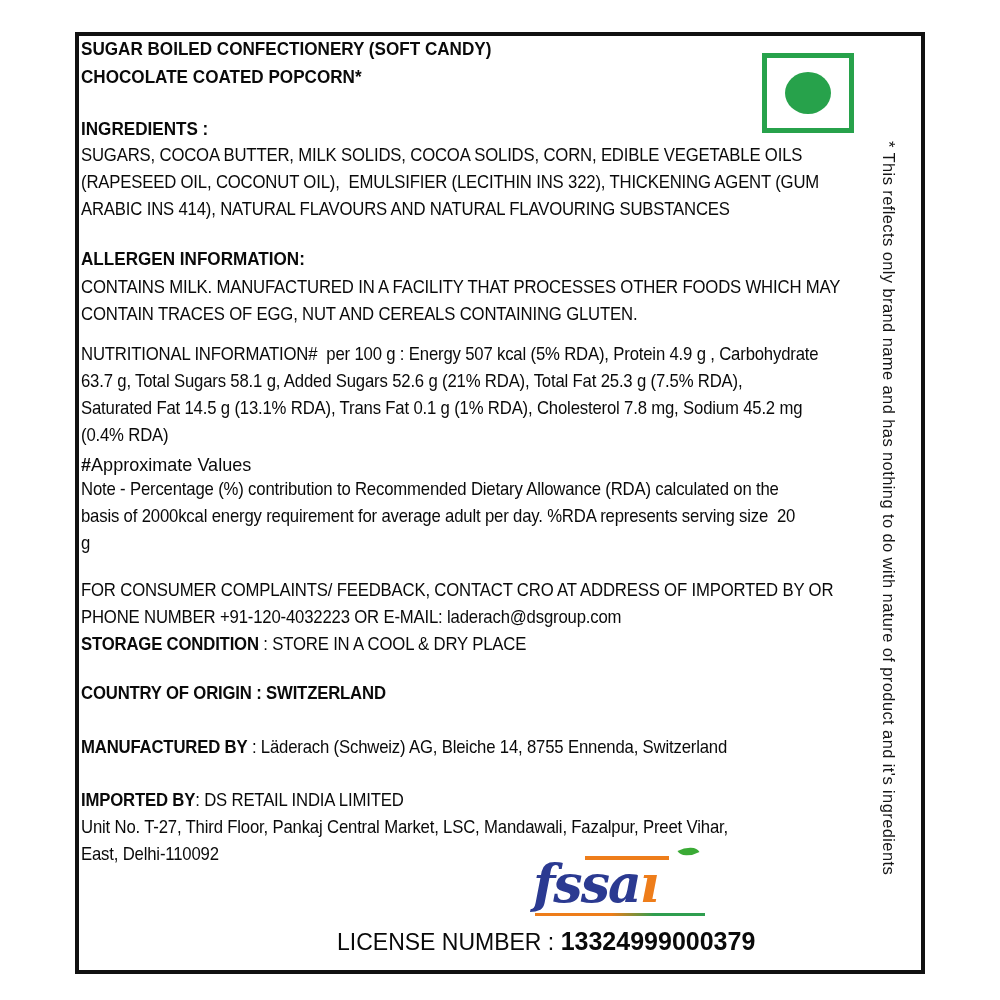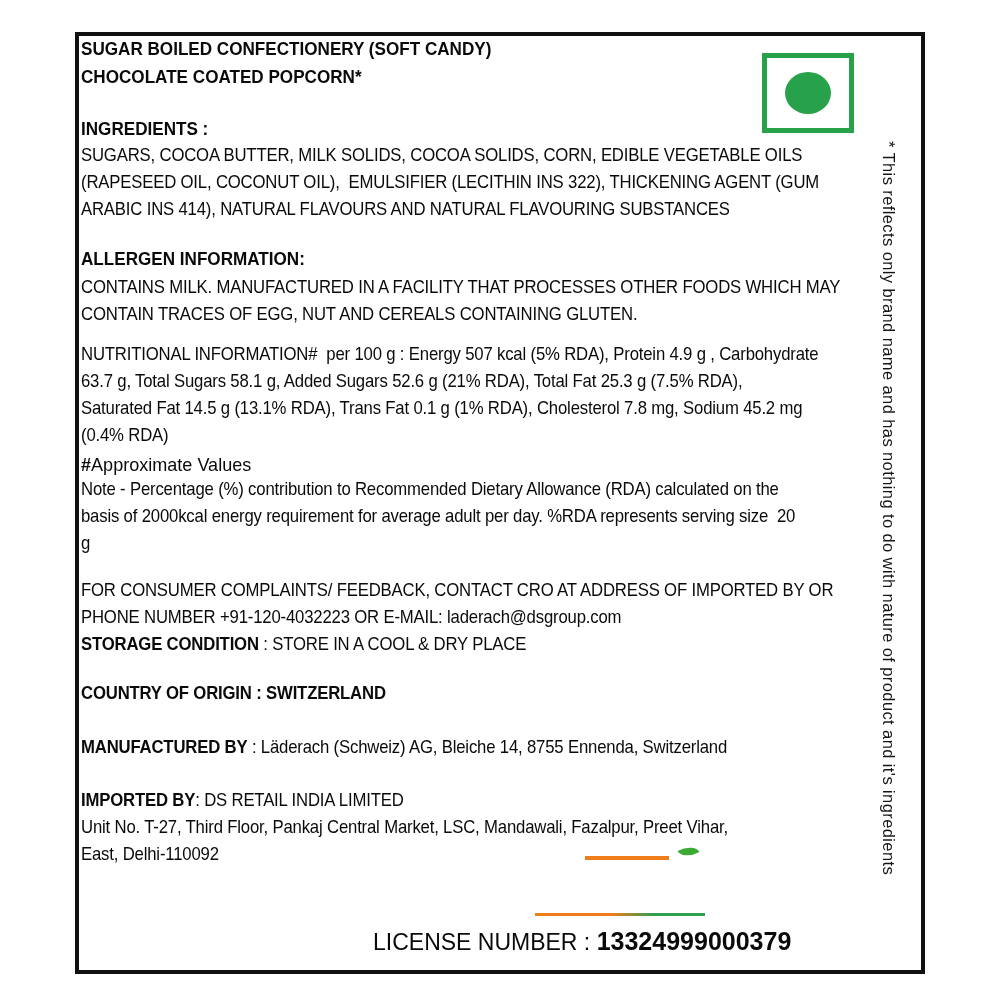--- a/index.html
+++ b/index.html
@@ -16,21 +16,21 @@
   .veg-dot{position:absolute;left:50%;top:50%;width:46px;height:42px;margin:-21px 0 0 -23px;border-radius:50%;background:#27a24b;}
   
   .fssai{position:absolute;left:533px;top:853px;width:180px;height:70px;}
   .fssai-word{position:absolute;left:0;top:0;font-family:"DejaVu Serif",serif;font-style:italic;font-weight:bold;font-size:52px;line-height:62px;letter-spacing:-2px;white-space:pre;}
   .fssai-blue{color:#2b3a91;}
   .fssai-orange{color:#ee7d1a;}
   .fssai-topbar{position:absolute;left:52px;top:3px;width:84px;height:4px;background:#ee7d1a;}
   .fssai-underline{position:absolute;left:2px;top:60px;width:170px;height:3px;background:linear-gradient(90deg,#ee7d1a 0%,#ee7d1a 45%,#2e9e4f 70%,#2e9e4f 100%);}
   .fssai-leaf{position:absolute;left:146px;top:-7px;width:19px;height:11px;background:#3aaa35;border-radius:0 100% 0 100%;transform:rotate(-28deg);}
   
-  .license{position:absolute;left:337px;top:925px;font-size:23px;line-height:32px;white-space:pre;margin-left:36px;}
+  .license{position:absolute;left:337px;top:925px;font-size:23px;line-height:32px;white-space:pre;}
   .license .num{font-weight:bold;font-size:25px;}
   
   .side{position:absolute;left:879px;top:141px;height:800px;writing-mode:vertical-rl;font-size:16.5px;letter-spacing:.4px;white-space:pre;color:#151515;}
 </style>
 </head>
 <body>
 
 <div class="frame"></div>
 
 <div class="abs h" style="left:81px;top:36px;">SUGAR BOILED CONFECTIONERY (SOFT CANDY)</div>
@@ -67,19 +67,20 @@
 <div class="abs cond b" style="left:81px;top:680px;">COUNTRY OF ORIGIN : SWITZERLAND</div>
 
 <div class="abs cond" style="left:81px;top:734px;"><span class="b">MANUFACTURED BY</span><span> : Läderach (Schweiz) AG, Bleiche 14, 8755 Ennenda, Switzerland</span></div>
 
 <div class="abs cond" style="left:81px;top:787px;"><span class="b">IMPORTED BY</span><span>: DS RETAIL INDIA LIMITED</span></div>
 <div class="abs cond" style="left:81px;top:814px;">Unit No. T-27, Third Floor, Pankaj Central Market, LSC, Mandawali, Fazalpur, Preet Vihar,</div>
 <div class="abs cond" style="left:81px;top:841px;">East, Delhi-110092</div>
 
 <div class="fssai">
   <div class="fssai-topbar"></div>
+  <div class="fssai-word"><span class="fssai-blue">fssa</span><span class="fssai-orange">ı</span></div>
   <div class="fssai-leaf"></div>
   <div class="fssai-underline"></div>
 </div>
 
 <div class="license"><span>LICENSE NUMBER : </span><span class="num">13324999000379</span></div>
 
 <div class="side">* This reflects only brand name and has nothing to do with nature of product and it's ingredients</div>
 
 </body></html>

